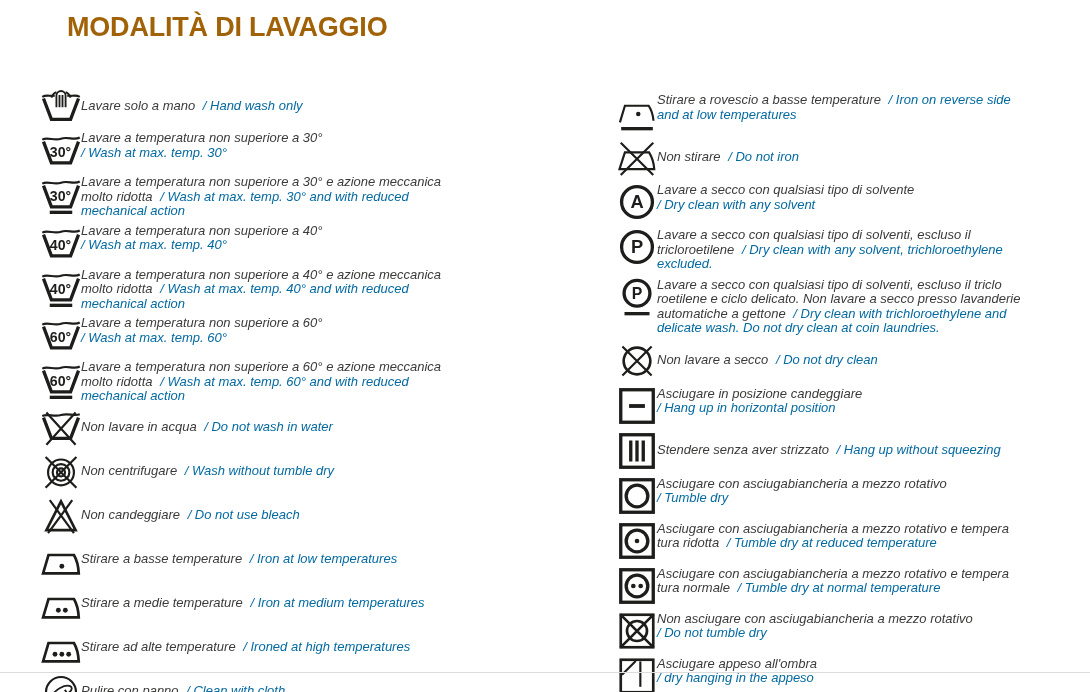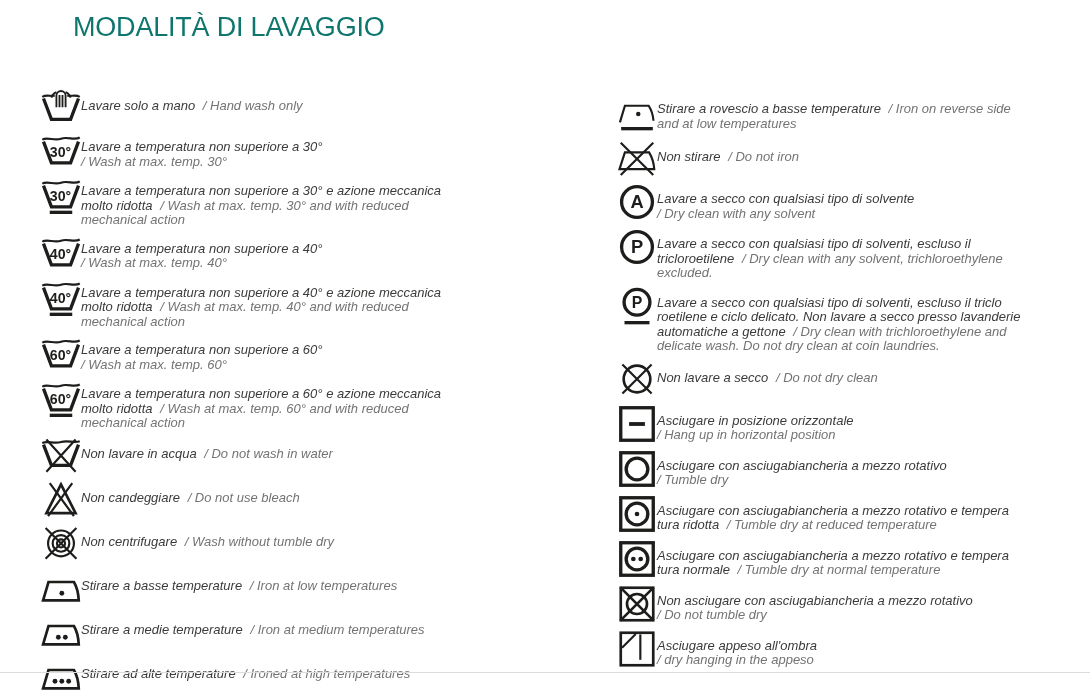--- a/index.html
+++ b/index.html
@@ -2,40 +2,40 @@
 <html><head>
 <meta charset="utf-8">
 <style>
   html,body{margin:0;padding:0;}
   body{
     width:1090px;height:692px;position:relative;overflow:hidden;
     background:#ffffff;
     font-family:"Liberation Sans",sans-serif;
   }
   .page-title{
-    position:absolute;left:73px;top:12px;margin:0;
-    font-size:27px;font-weight:normal;letter-spacing:-0.2px;color:#0f766e;
+    position:absolute;left:67px;top:12px;margin:0;
+    font-size:27px;font-weight:bold;letter-spacing:-0.2px;color:#a16207;
   }
   .col{position:absolute;}
   .col-left{left:30px;top:86px;width:480px;}
   .col-right{left:606px;top:92px;width:474px;}
   .row{display:flex;}
   .col-left .row{margin-bottom:4px;}
   .col-right .row{margin-bottom:5px;}
   .row.c{align-items:center;}
   .row.ta{align-items:flex-start;}
   .icon{width:50px;flex:none;display:flex;justify-content:flex-end;padding-left:1px;}
   .icon svg{display:block;}
-  .ta .txt{margin-top:10px;}
+  .ta .txt{margin-top:1px;}
   .txt{
     margin:0;flex:1;
     font-style:italic;font-size:13px;line-height:14.5px;
     color:#3a3a39;white-space:pre-line;
   }
-  .en{color:#737373;padding-left:4px;}
+  .en{color:#0369a1;padding-left:4px;}
   
   svg path,svg circle,svg rect{stroke:#1d1d1b;fill:none;}
   .t{stroke-width:4;}
   .h{stroke-width:4.6;}
   .m{stroke-width:3.2;}
   .n{stroke-width:2.6;}
   .f{stroke-width:2.2;}
   .d{fill:#1d1d1b;stroke:none;}
   svg text{
     font-family:"Liberation Sans",sans-serif;font-weight:bold;font-style:normal;
@@ -152,42 +152,42 @@
           <path class="n" d="M1.5 9.5 C8 6.5 16 11 24 8.5 C32 6 40 10 46.5 7.5"></path>
           <path class="n" d="M6.5 5.5 L41.5 44 M41.5 5.5 L6.5 44"></path>
         </svg>
       </span>
     <p class="txt"><span class="it">Non lavare in acqua </span><span class="en">/ Do not wash in water</span></p>
   </div>
 
   <div class="row c">
     <span class="icon">
         <svg width="40" height="40" viewBox="0 0 48 48">
-          <path class="m" d="M24 6.5 L6.5 41 H41.5 Z"></path>
-          <path class="n" d="M10.5 5 L39.5 44.5 M37.5 5 L8.5 44.5"></path>
-        </svg>
-      </span>
-    <p class="txt"><span class="it">Non candeggiare </span><span class="en">/ Do not use bleach</span></p>
-  </div>
-
-  <div class="row c">
-    <span class="icon">
-        <svg width="40" height="40" viewBox="0 0 48 48">
           <circle class="n" cx="24" cy="24.5" r="15.5"></circle>
           <circle class="n" cx="24" cy="24.5" r="10"></circle>
           <circle class="n" cx="24" cy="24.5" r="4.8"></circle>
           <path class="n" d="M5.5 6 L42.5 43 M42.5 6 L5.5 43"></path>
         </svg>
       </span>
     <p class="txt"><span class="it">Non centrifugare </span><span class="en">/ Wash without tumble dry</span></p>
   </div>
 
   <div class="row c">
     <span class="icon">
         <svg width="40" height="40" viewBox="0 0 48 48">
+          <path class="m" d="M24 6.5 L6.5 41 H41.5 Z"></path>
+          <path class="n" d="M10.5 5 L39.5 44.5 M37.5 5 L8.5 44.5"></path>
+        </svg>
+      </span>
+    <p class="txt"><span class="it">Non candeggiare </span><span class="en">/ Do not use bleach</span></p>
+  </div>
+
+  <div class="row c">
+    <span class="icon">
+        <svg width="40" height="40" viewBox="0 0 48 48">
           <path class="m" d="M2.5 40 L9 18 H39.5 C42.8 23.5 44.8 31 45.3 40 Z"></path>
           <circle class="d" cx="25" cy="31.5" r="2.9"></circle>
         </svg>
       </span>
     <p class="txt"><span class="it">Stirare a basse temperature </span><span class="en">/ Iron at low temperatures</span></p>
   </div>
 
   <div class="row c">
     <span class="icon">
         <svg width="40" height="40" viewBox="0 0 48 48">
@@ -296,24 +296,33 @@
     <p class="txt"><span class="it">Non lavare a secco </span><span class="en">/ Do not dry clean</span></p>
   </div>
 
   <div class="row ta">
     <span class="icon">
         <svg width="40" height="40" viewBox="0 0 48 48">
           <rect class="t" x="4.5" y="4.5" width="39" height="39"></rect>
           <path class="h" d="M14.5 24 H33.5"></path>
         </svg>
       </span>
-    <p class="txt"><span class="it">Asciugare in posizione orizzontale</span><span class="en">
+    <p class="txt"><span class="it">Asciugare in posizione candeggiare</span><span class="en">
 / Hang up in horizontal position</span></p>
   </div>
 
+  <div class="row c">
+    <span class="icon">
+        <svg width="40" height="40" viewBox="0 0 48 48">
+          <rect class="t" x="4.5" y="4.5" width="39" height="39"></rect>
+          <path class="t" d="M16.5 11.5 V36.5 M24 11.5 V36.5 M31.5 11.5 V36.5"></path>
+        </svg>
+      </span>
+    <p class="txt"><span class="it">Stendere senza aver strizzato </span><span class="en">/ Hang up without squeezing</span></p>
+  </div>
 
   <div class="row ta">
     <span class="icon">
         <svg width="40" height="40" viewBox="0 0 48 48">
           <rect class="t" x="4.5" y="4.5" width="39" height="39"></rect>
           <circle class="t" cx="24" cy="24" r="13"></circle>
         </svg>
       </span>
     <p class="txt"><span class="it">Asciugare con asciugabiancheria a mezzo rotativo</span><span class="en">
 / Tumble dry</span></p>

